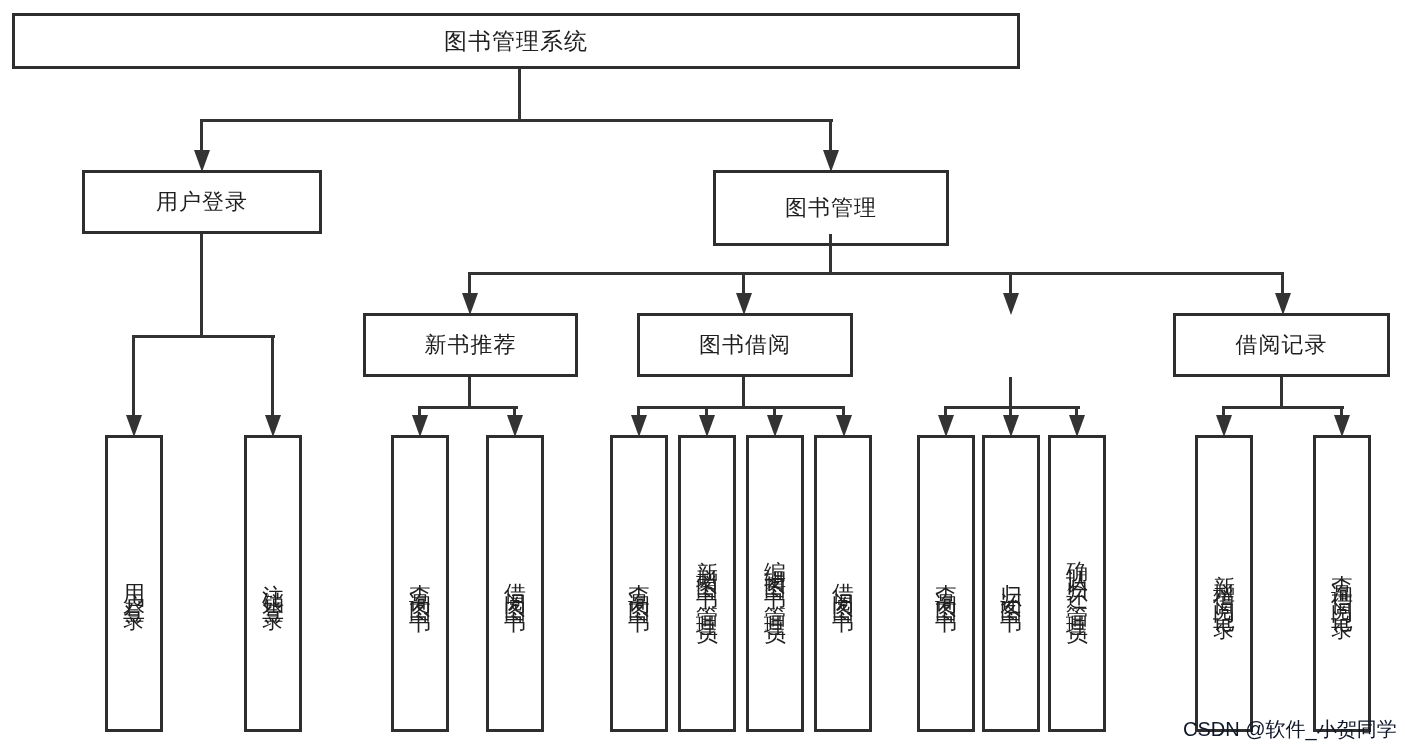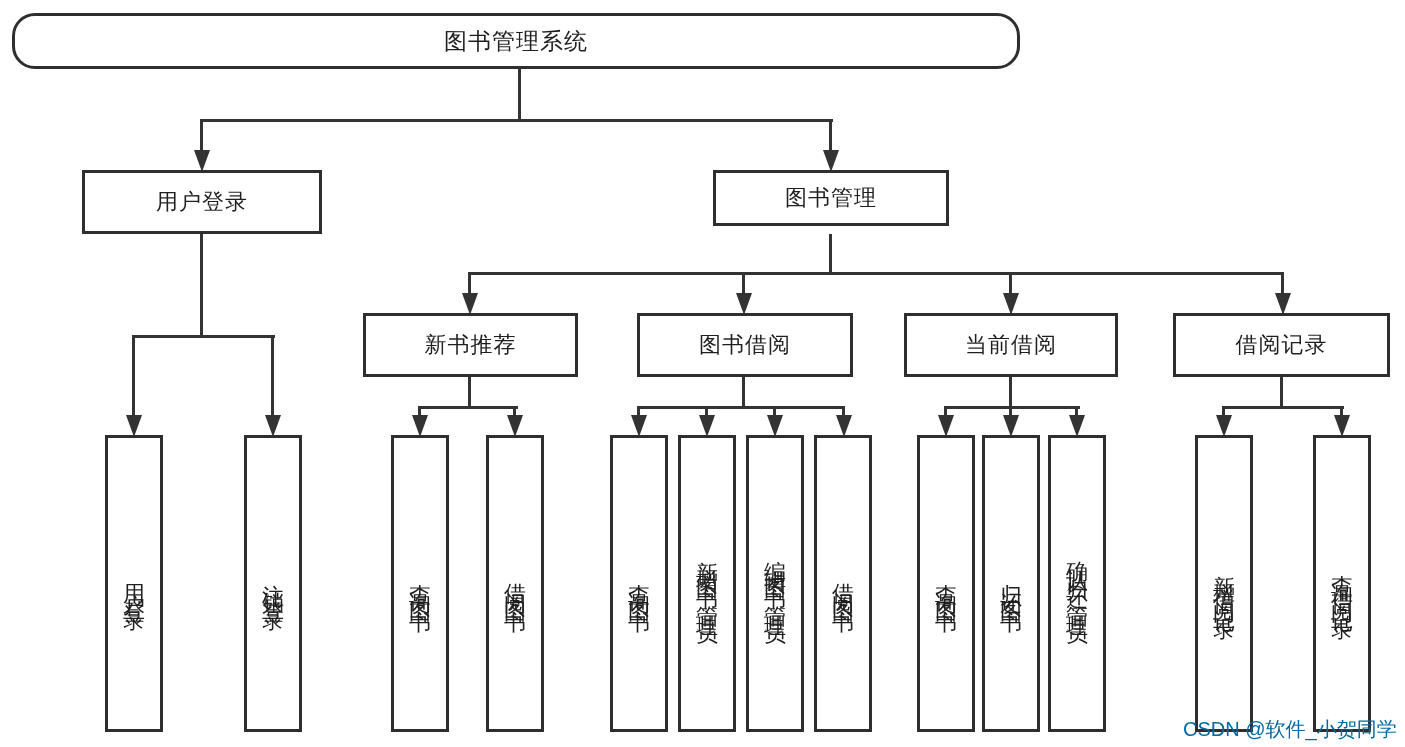--- a/index.html
+++ b/index.html
@@ -38,44 +38,44 @@
     width: 0; height: 0;
     border-left: 8px solid transparent;
     border-right: 8px solid transparent;
     border-top: 22px solid #333333;
   }
   .watermark {
     position: absolute;
     left: 1183px;
     top: 716px;
     font-size: 20px;
-    color: #0369a1;
+    color: #0f172a;
     white-space: nowrap;
   }
 </style>
 </head>
 <body>
 
 <div id="canvas">
 
-  <div class="box" style="left:12px; top:13px; width:1008px; height:56px;border-radius:23px;">
+  <div class="box" style="left:12px; top:13px; width:1008px; height:56px;">
     <span class="hlabel root-label">图书管理系统</span>
   </div>
 
   <div class="vline" style="left:518px; top:68px; height:51px;"></div>
   <div class="hline" style="left:200px; top:119px; width:633px;"></div>
   <div class="vline" style="left:200px; top:119px; height:33px;"></div>
   <div class="ahead" style="left:194px; top:150px;"></div>
   <div class="vline" style="left:829px; top:119px; height:33px;"></div>
   <div class="ahead" style="left:823px; top:150px;"></div>
 
   <div class="box" style="left:82px; top:170px; width:240px; height:64px;">
     <span class="hlabel">用户登录</span>
   </div>
-  <div class="box" style="left:713px; top:170px; width:236px; height:56px;">
+  <div class="box" style="left:713px; top:170px; width:236px; height:76px;">
     <span class="hlabel">图书管理</span>
   </div>
 
   <div class="vline" style="left:200px; top:234px; height:102px;"></div>
   <div class="hline" style="left:132px; top:335px; width:143px;"></div>
   <div class="vline" style="left:132px; top:335px; height:81px;"></div>
   <div class="ahead" style="left:126px; top:415px;"></div>
   <div class="vline" style="left:271px; top:335px; height:81px;"></div>
   <div class="ahead" style="left:265px; top:415px;"></div>
 
@@ -88,23 +88,20 @@
   <div class="vline" style="left:1009px; top:272px; height:22px;"></div>
   <div class="ahead" style="left:1003px; top:293px;"></div>
   <div class="vline" style="left:1281px; top:272px; height:22px;"></div>
   <div class="ahead" style="left:1275px; top:293px;"></div>
 
   <div class="box" style="left:637px; top:313px; width:216px; height:64px;">
     <span class="hlabel">图书借阅</span>
   </div>
   <div class="box" style="left:363px; top:313px; width:215px; height:64px;">
     <span class="hlabel">新书推荐</span>
-  </div>
-  <div class="box" style="left:904px; top:313px; width:214px; height:64px;">
-    <span class="hlabel">当前借阅</span>
   </div>
   <div class="box" style="left:1173px; top:313px; width:217px; height:64px;">
     <span class="hlabel">借阅记录</span>
   </div>
 
   <div class="vline" style="left:468px; top:377px; height:30px;"></div>
   <div class="hline" style="left:418px; top:406px; width:100px;"></div>
   <div class="vline" style="left:418px; top:406px; height:10px;"></div>
   <div class="ahead" style="left:412px; top:415px;"></div>
   <div class="vline" style="left:513px; top:406px; height:10px;"></div>

